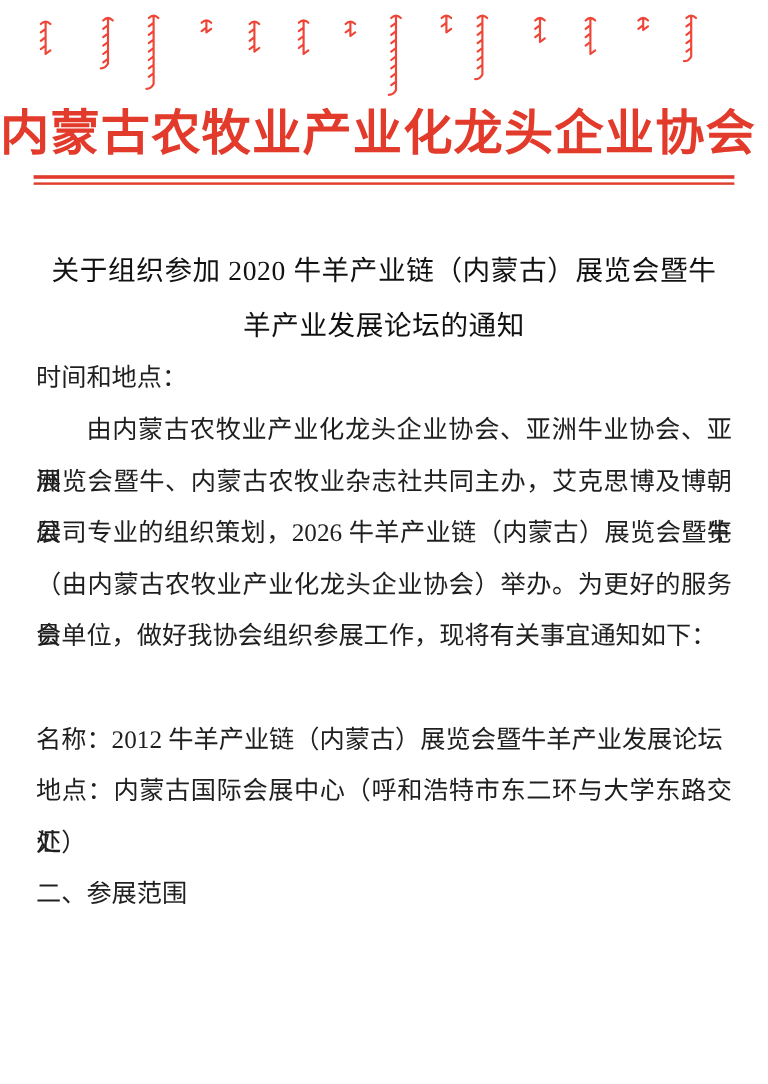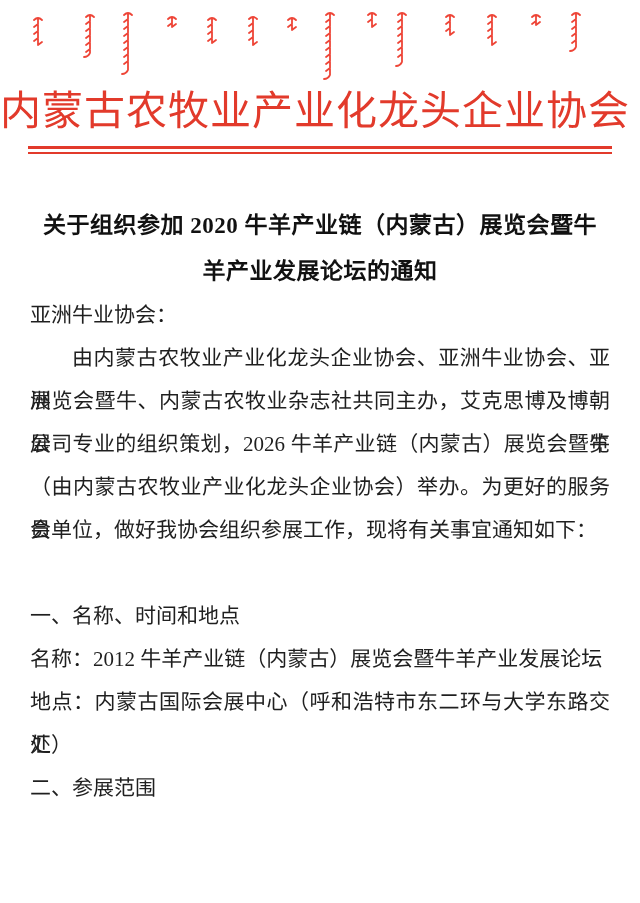--- a/index.html
+++ b/index.html
@@ -21,21 +21,21 @@
     width: 640px; height: 100px;
   }
   .org-title {
     position: absolute;
     top: 86px; left: 0;
     width: 612px;
     height: 50px;
     line-height: 50px;
     text-align: left;
     font-size: 41px;
-    font-weight: normal;
+    font-weight: bold;
     letter-spacing: 1px;
     color: #e23a2b;
     white-space: nowrap;
   }
   .double-rule {
     position: absolute;
     top: 146px;
     left: 28px;
     right: 28px;
     height: 3px;
@@ -44,21 +44,21 @@
   }
 
   
   .doc-heading {
     position: absolute;
     top: 203px;
     left: 20px;
     right: 20px;
     text-align: center;
     font-size: 23px;
-    font-weight: bold;
+    font-weight: normal;
     color: #111111;
     line-height: 46px;
     letter-spacing: 0.5px;
   }
 
   
   .body-text {
     position: absolute;
     top: 294px;
     left: 30px;
@@ -106,27 +106,26 @@
   <div class="org-title" style="color: rgb(226, 58, 43);">内蒙古农牧业产业化龙头企业协会</div>
 
   <div class="double-rule" style="border-top-color: rgb(226, 58, 43); border-bottom-color: rgb(226, 58, 43);"></div>
 
   <div class="doc-heading">
     <div>关于组织参加 2020 牛羊产业链（内蒙古）展览会暨牛</div>
     <div>羊产业发展论坛的通知</div>
   </div>
 
   <div class="body-text">
-      <div class="line plain">亚洲牛业协会：</div>
+      <div class="line plain">时间和地点：</div>
       <div class="line indent justify">由内蒙古农牧业产业化龙头企业协会、亚洲牛业协会、亚洲</div>
       <div class="line justify">展览会暨牛、内蒙古农牧业杂志社共同主办，艾克思博及博朝展览</div>
       <div class="line justify">公司专业的组织策划，2026 牛羊产业链（内蒙古）展览会暨牛</div>
       <div class="line justify">（由内蒙古农牧业产业化龙头企业协会）举办。为更好的服务会</div>
       <div class="line plain">员单位，做好我协会组织参展工作，现将有关事宜通知如下：</div>
       <div class="line blank"></div>
-      <div class="line plain">一、名称、时间和地点</div>
       <div class="line plain">名称：2012 牛羊产业链（内蒙古）展览会暨牛羊产业发展论坛</div>
       <div class="line justify">地点：内蒙古国际会展中心（呼和浩特市东二环与大学东路交汇</div>
       <div class="line plain">处）</div>
       <div class="line plain">二、参展范围</div>
     </div>
 
 </div>
 
 </body></html>

